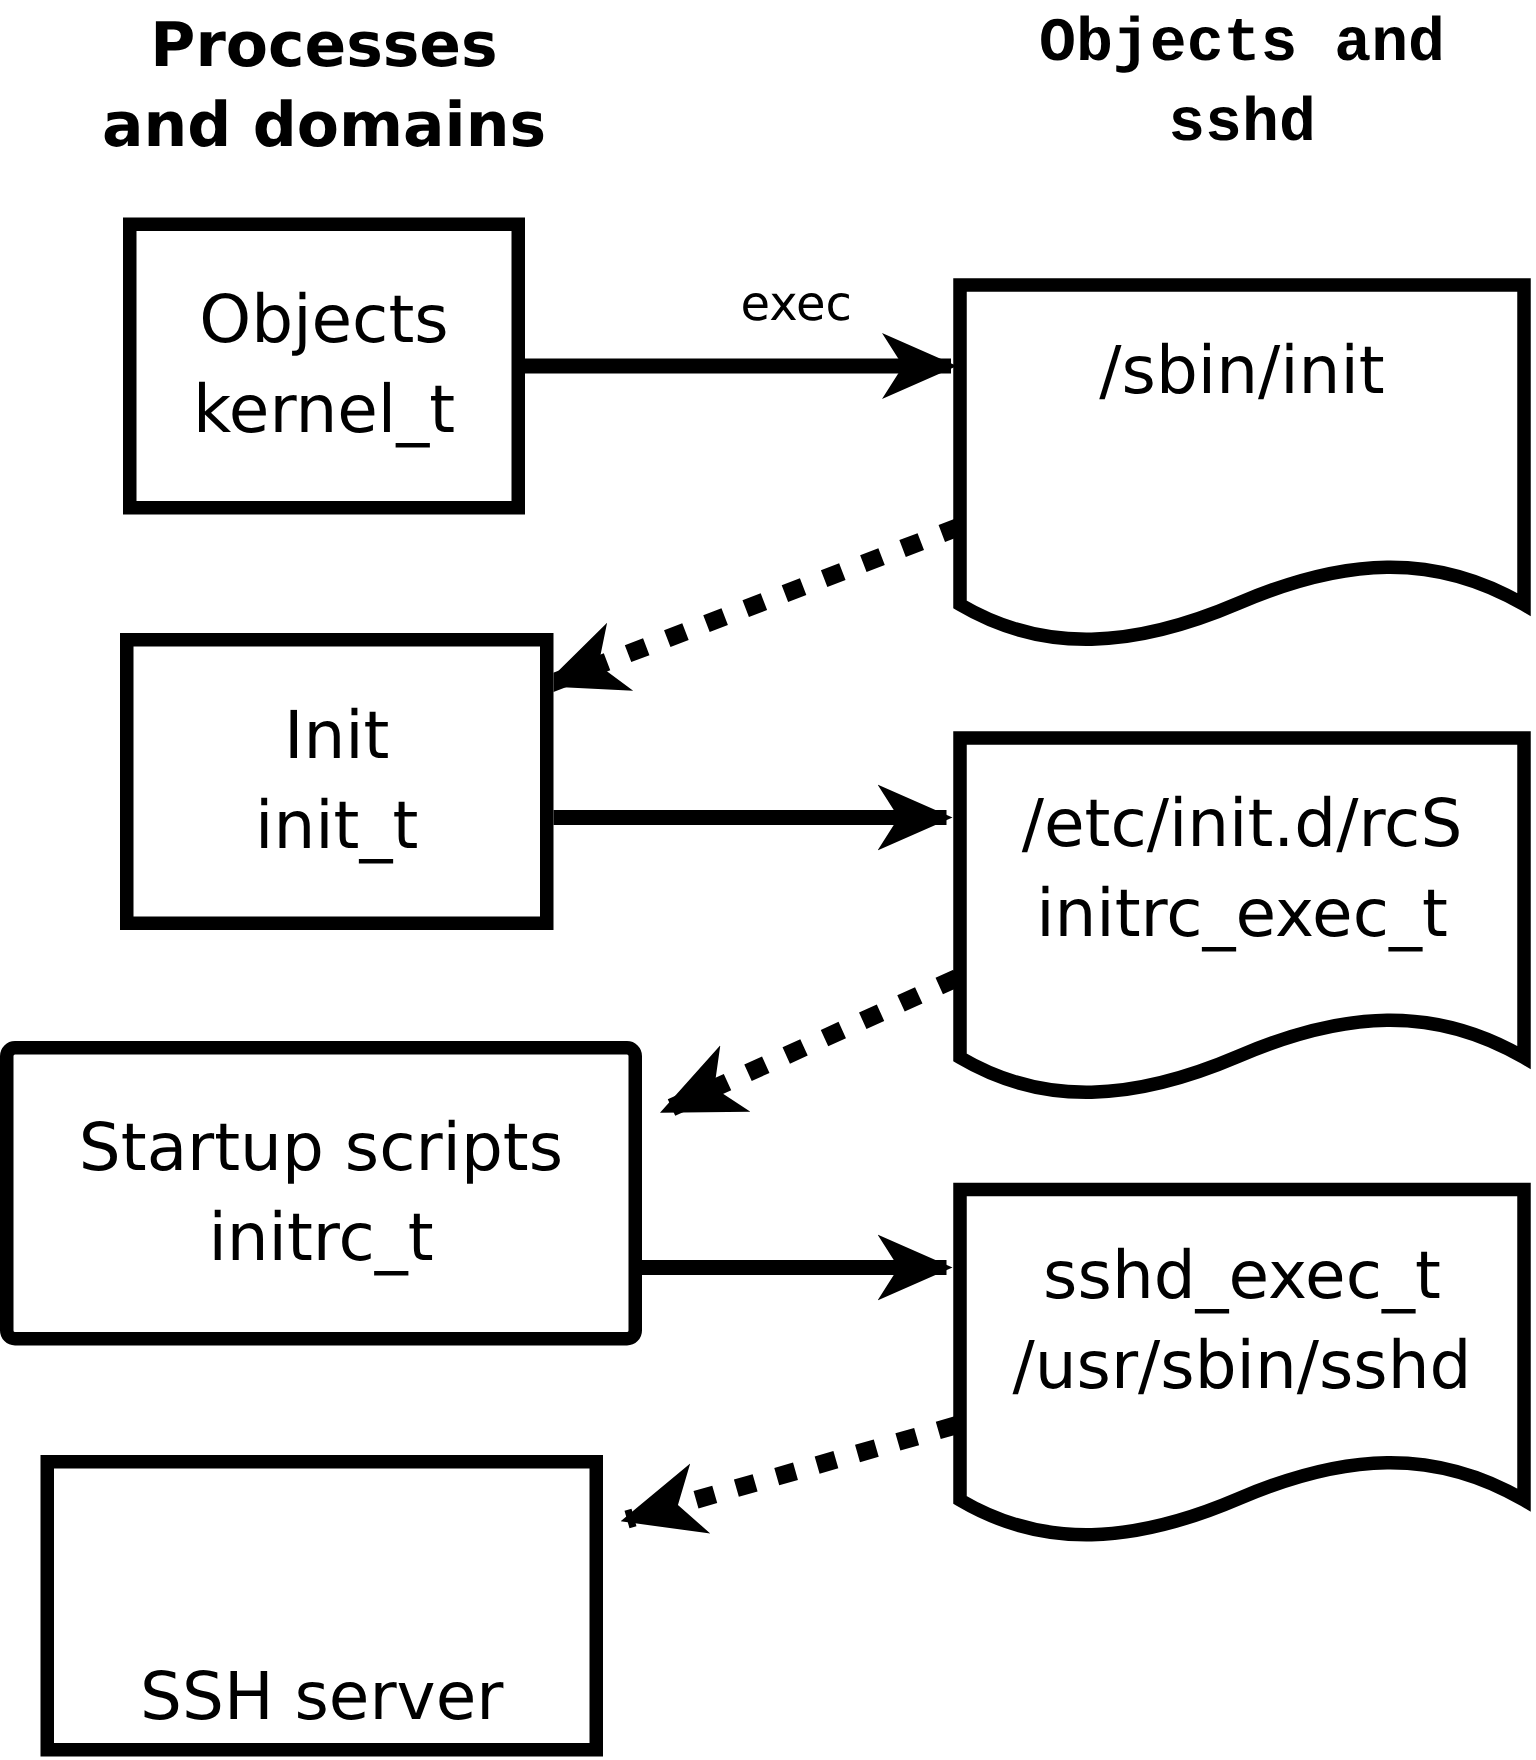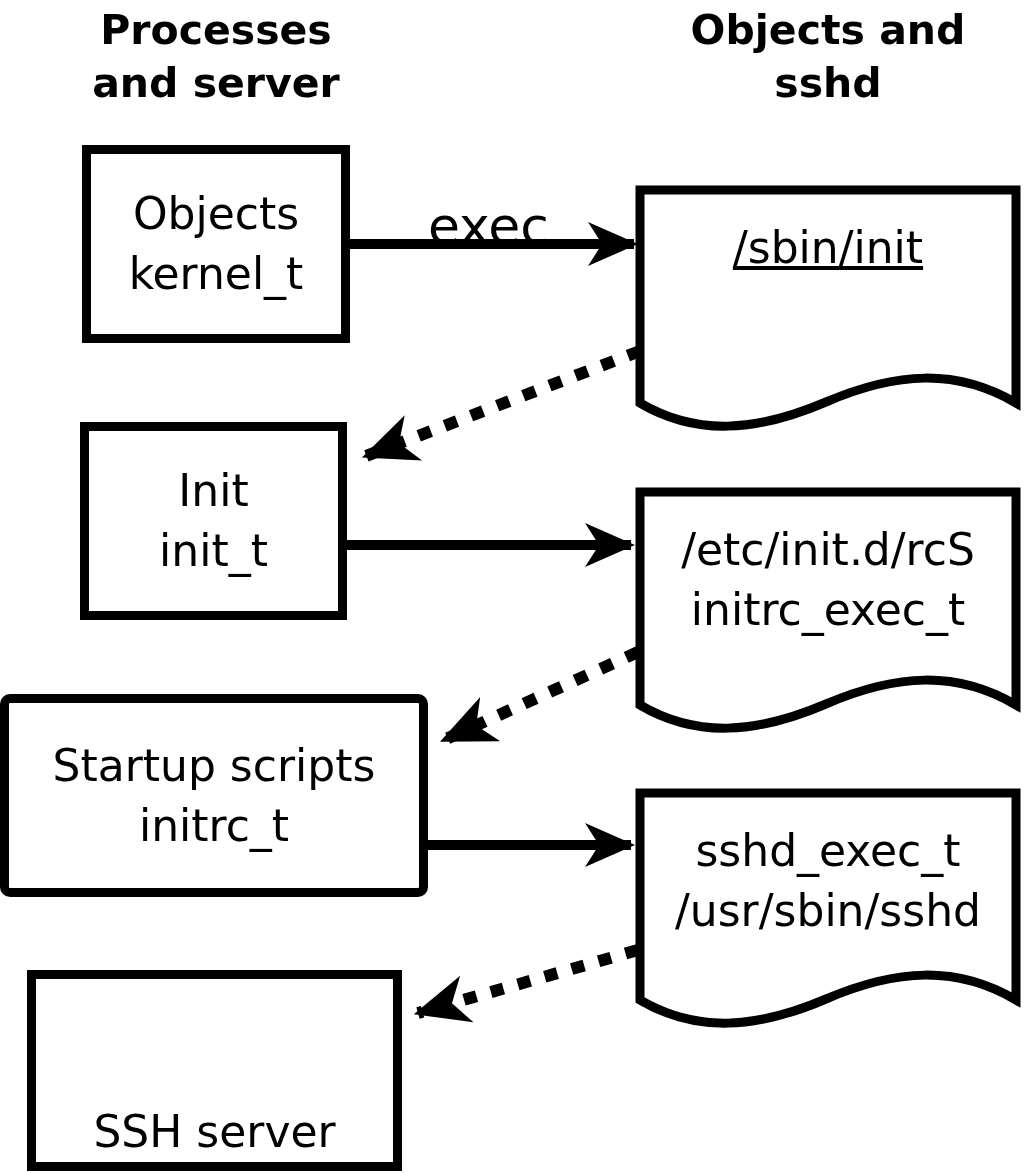--- a/index.html
+++ b/index.html
@@ -42,24 +42,23 @@
   .proc-box span { display: block; }
   .doc-text {
     position: absolute;
     text-align: center;
     font-size: 44px;
     line-height: 60px;
   }
   .doc-text span { display: block; }
   .edge-label {
     position: absolute;
-    text-align: left;
-    font-size: 52px;
+    text-align: right;
+    font-size: 32px;
     line-height: 48px;
-    margin-top: 24px;
   }
 </style>
 </head>
 <body>
 
 <div class="canvas">
 
   <svg class="layer" viewBox="0 0 1024 1173" xmlns="http://www.w3.org/2000/svg">
     <defs>
       <marker id="ah-solid" viewBox="0 0 10 10" refX="9.2" refY="5" markerWidth="5" markerHeight="5" orient="auto">
@@ -84,46 +83,46 @@
     <line x1="347" y1="545" x2="631" y2="545" stroke="#000000" stroke-width="10" marker-end="url(#ah-solid)"></line>
     <line x1="428" y1="845" x2="631" y2="845" stroke="#000000" stroke-width="10" marker-end="url(#ah-solid)"></line>
 
     <line x1="640" y1="351" x2="366" y2="456" stroke="#000000" stroke-width="12" stroke-dasharray="13 15" marker-end="url(#ah-dotted)"></line>
     <line x1="638" y1="652" x2="444" y2="740" stroke="#000000" stroke-width="12" stroke-dasharray="13 15" marker-end="url(#ah-dotted)"></line>
     <line x1="638" y1="950" x2="418" y2="1013" stroke="#000000" stroke-width="12" stroke-dasharray="13 15" marker-end="url(#ah-dotted)"></line>
   </svg>
 
   <div class="col-header" style="left:30px; top:4px; width:372px;">
     <span class="hline">Processes</span>
-    <span class="hline">and server</span>
+    <span class="hline">and domains</span>
   </div>
-  <div class="col-header" style="left:642px; top:4px; width:372px;">
+  <div class="col-header" style="left:642px; top:4px; width:372px;font-family:Liberation Mono, monospace;">
     <span class="hline">Objects and</span>
     <span class="hline">sshd</span>
   </div>
 
   <div class="edge-label" style="left:428px; top:178px; width:140px;">exec</div>
 
   <div class="proc-box" style="left:82px; top:145px; width:268px; height:198px;">
     <span>Objects</span>
     <span>kernel_t</span>
   </div>
-  <div class="proc-box" style="left:80px; top:422px; width:267px; height:198px;">
+  <div class="proc-box" style="left:80px; top:422px; width:289px; height:198px;">
     <span>Init</span>
     <span>init_t</span>
   </div>
   <div class="proc-box" style="left:0px; top:694px; width:428px; height:203px;border-radius:10px;">
     <span>Startup scripts</span>
     <span>initrc_t</span>
   </div>
   <div class="proc-box" style="left:27px; top:970px; width:375px; height:201px;justify-content:flex-end;">
     <span>SSH server</span>
   </div>
 
-  <div class="doc-text" style="left:640px; top:218px; width:376px;text-decoration:underline;">
+  <div class="doc-text" style="left:640px; top:218px; width:376px;">
     <span>/sbin/init</span>
   </div>
   <div class="doc-text" style="left:640px; top:520px; width:376px;">
     <span>/etc/init.d/rcS</span>
     <span>initrc_exec_t</span>
   </div>
   <div class="doc-text" style="left:640px; top:821px; width:376px;">
     <span>sshd_exec_t</span>
     <span>/usr/sbin/sshd</span>
   </div>

